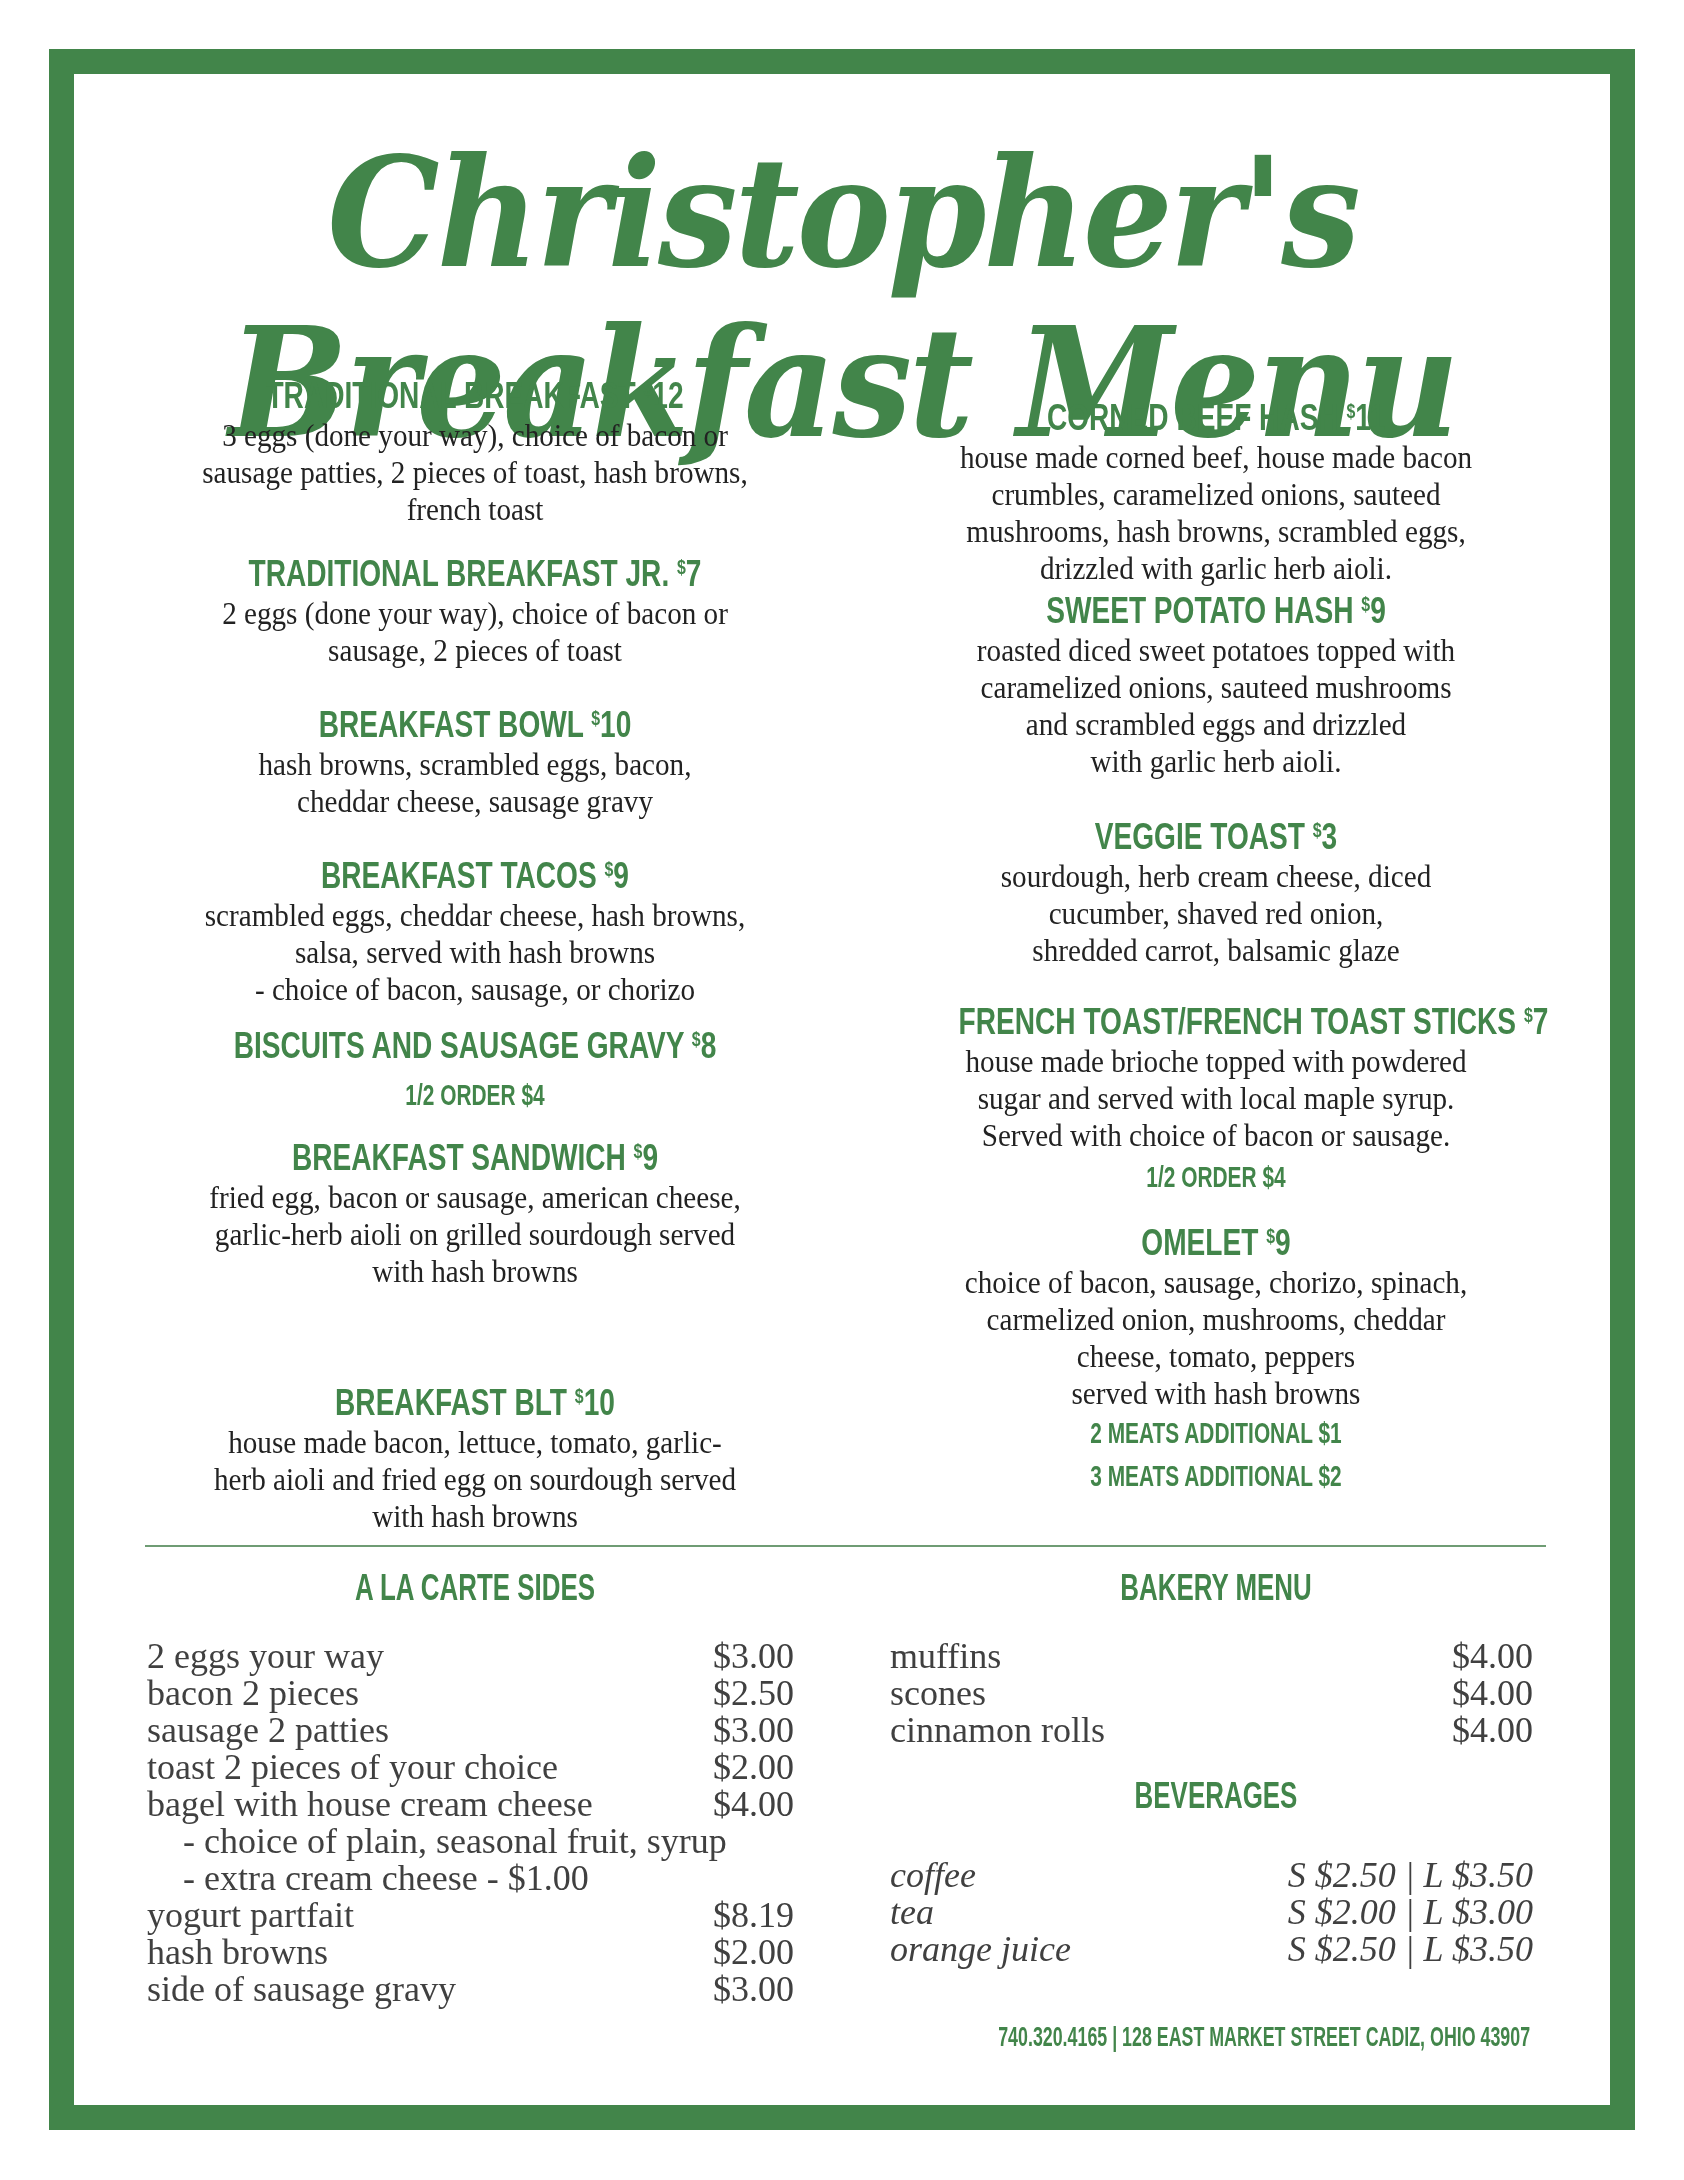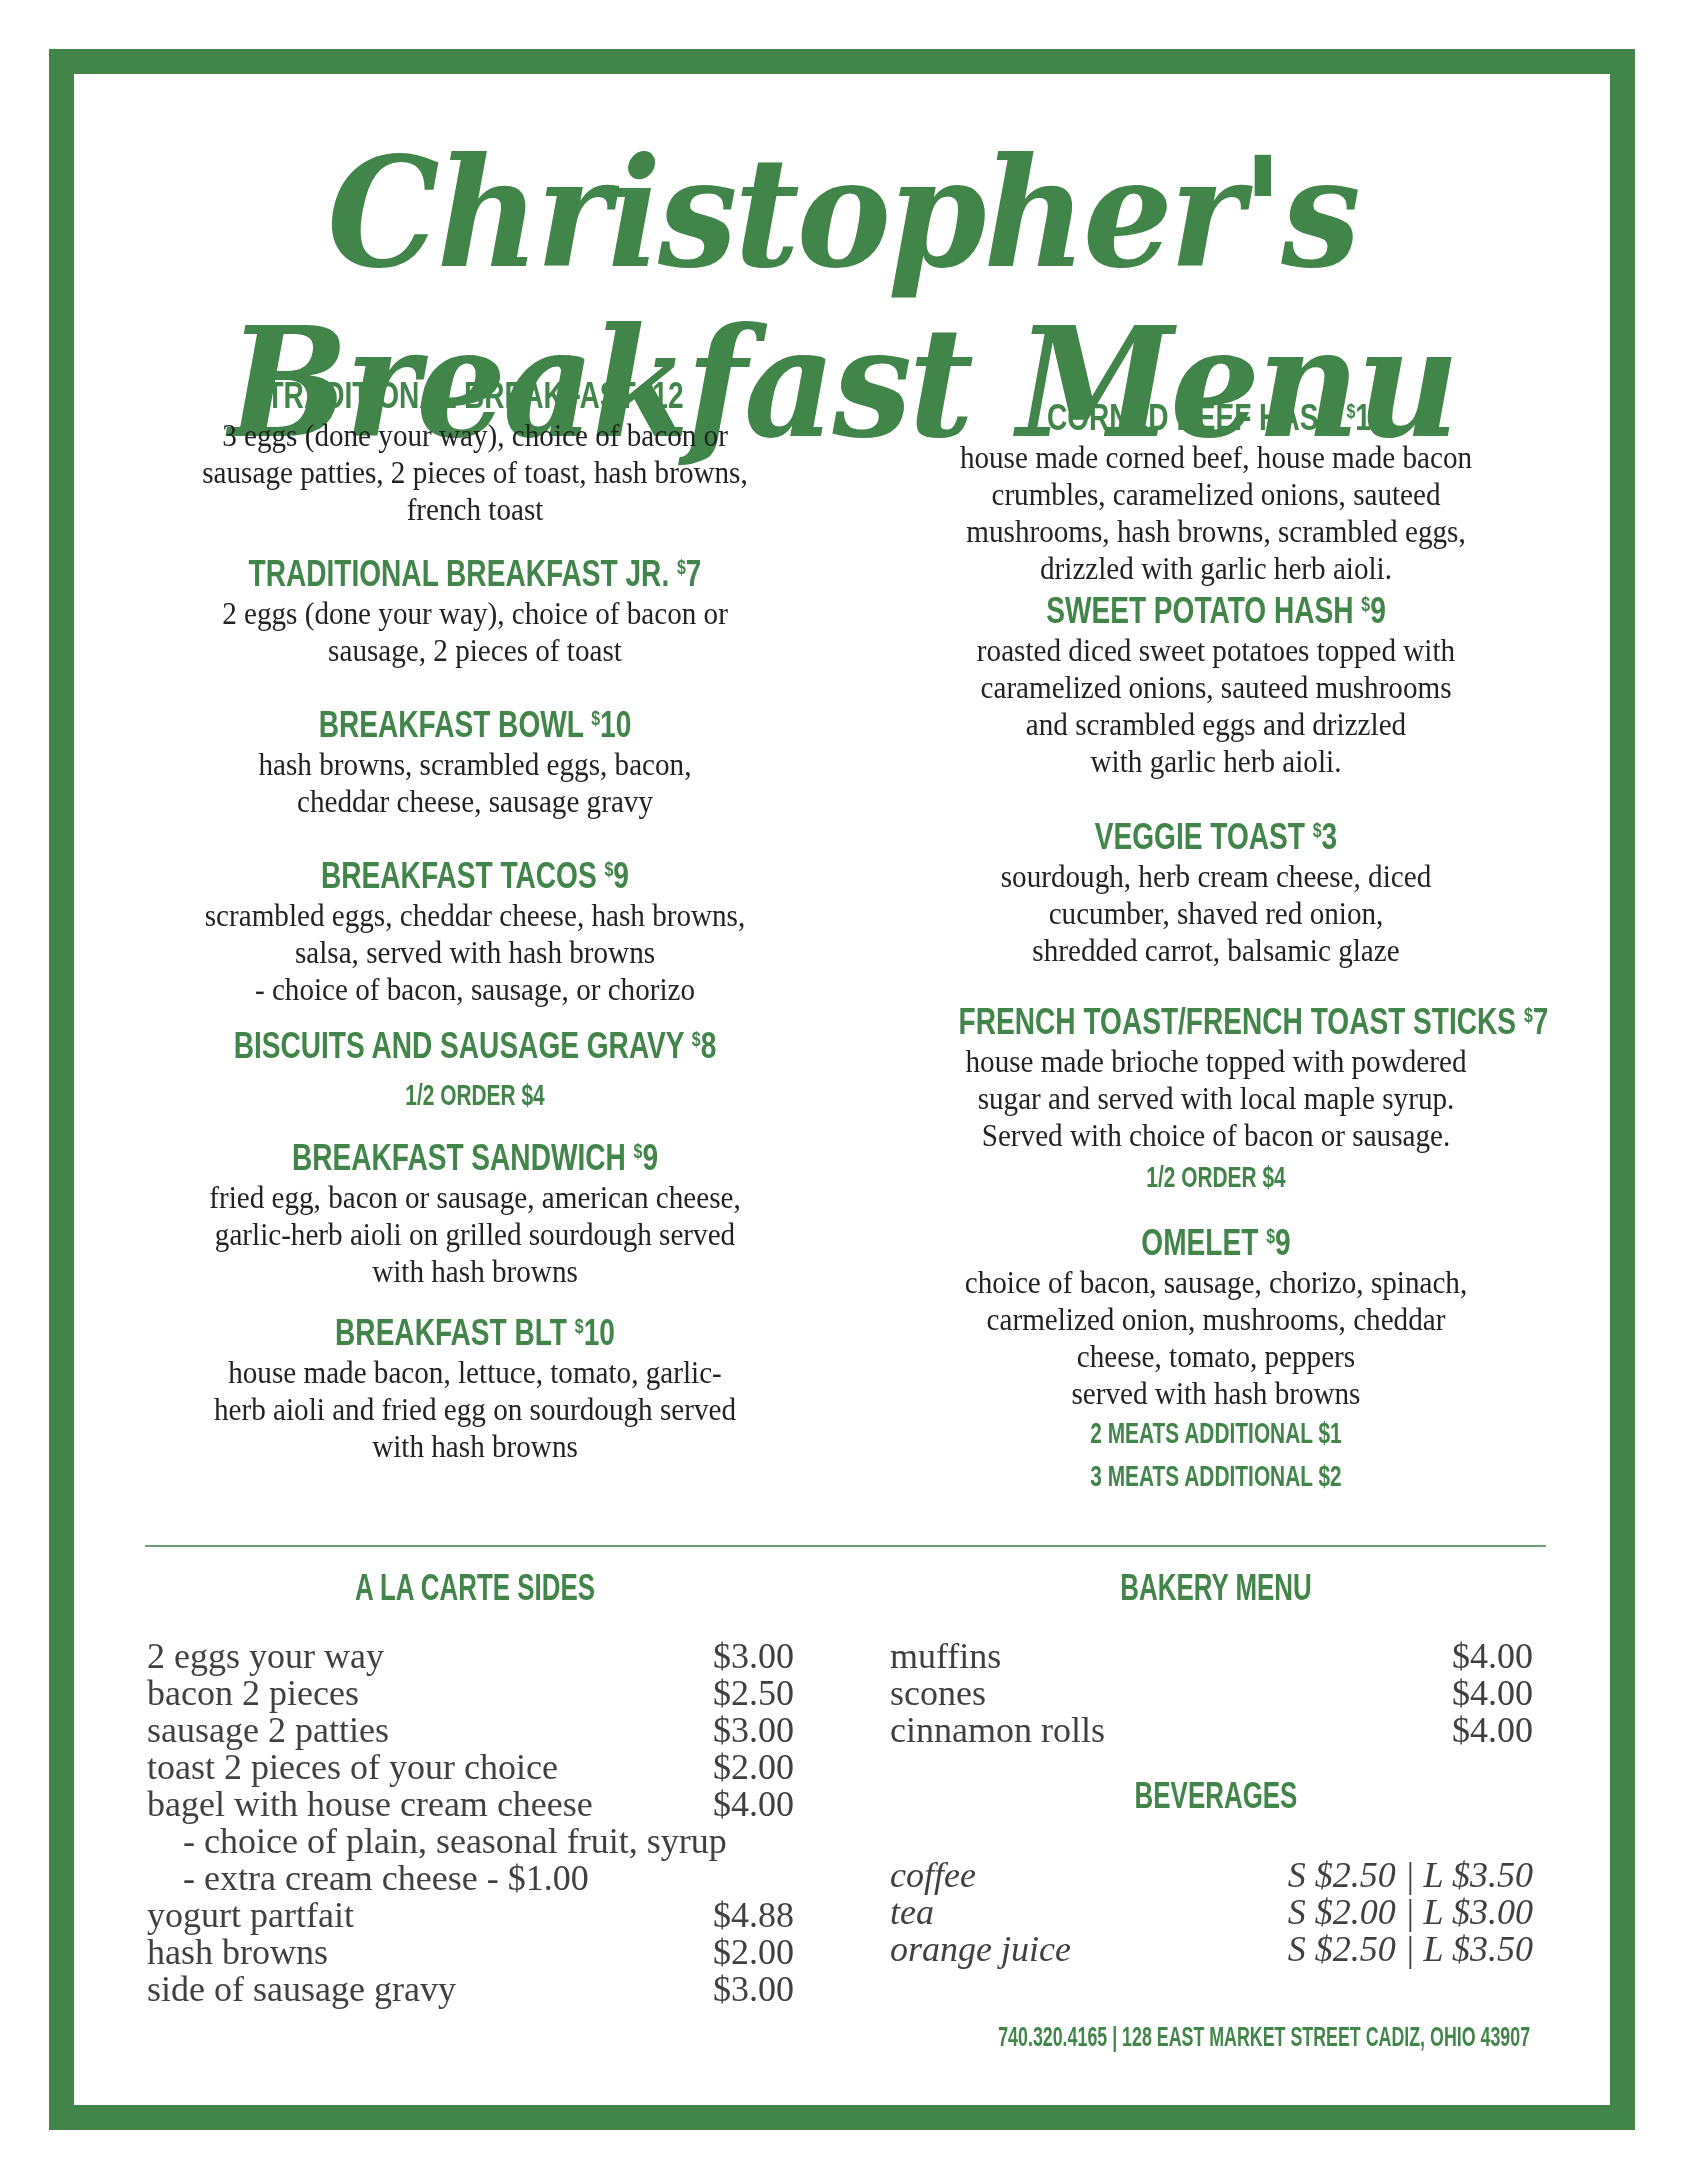--- a/index.html
+++ b/index.html
@@ -101,21 +101,21 @@
     <span class="sub" style="margin-top:10.2px">1/2 ORDER $4</span>
   </div>
 
   <div class="item" style="top:1130px">
     <span class="h"><span>BREAKFAST SANDWICH</span> <span class="cur">$</span><span>9</span></span>
     <div class="d">fried egg, bacon or sausage, american cheese,</div>
     <div class="d">garlic-herb aioli on grilled sourdough served</div>
     <div class="d">with hash browns</div>
   </div>
 
-  <div class="item" style="top:1305px">
+  <div class="item" style="top:1375px">
     <span class="h"><span>BREAKFAST BLT</span> <span class="cur">$</span><span>10</span></span>
     <div class="d">house made bacon, lettuce, tomato, garlic-</div>
     <div class="d">herb aioli and fried egg on sourdough served</div>
     <div class="d">with hash browns</div>
   </div>
 </div>
 
 <div class="col right">
 
   <div class="item" style="top:390px">
@@ -187,21 +187,21 @@
   <div class="prow note">
       <span>- choice of plain, seasonal fruit, syrup</span>
       <span></span>
     </div>
   <div class="prow note">
       <span>- extra cream cheese - $1.00</span>
       <span></span>
     </div>
   <div class="prow">
       <span>yogurt partfait</span>
-      <span>$4.88</span>
+      <span>$8.19</span>
     </div>
   <div class="prow">
       <span>hash browns</span>
       <span>$2.00</span>
     </div>
   <div class="prow">
       <span>side of sausage gravy</span>
       <span>$3.00</span>
     </div>
 </div>

